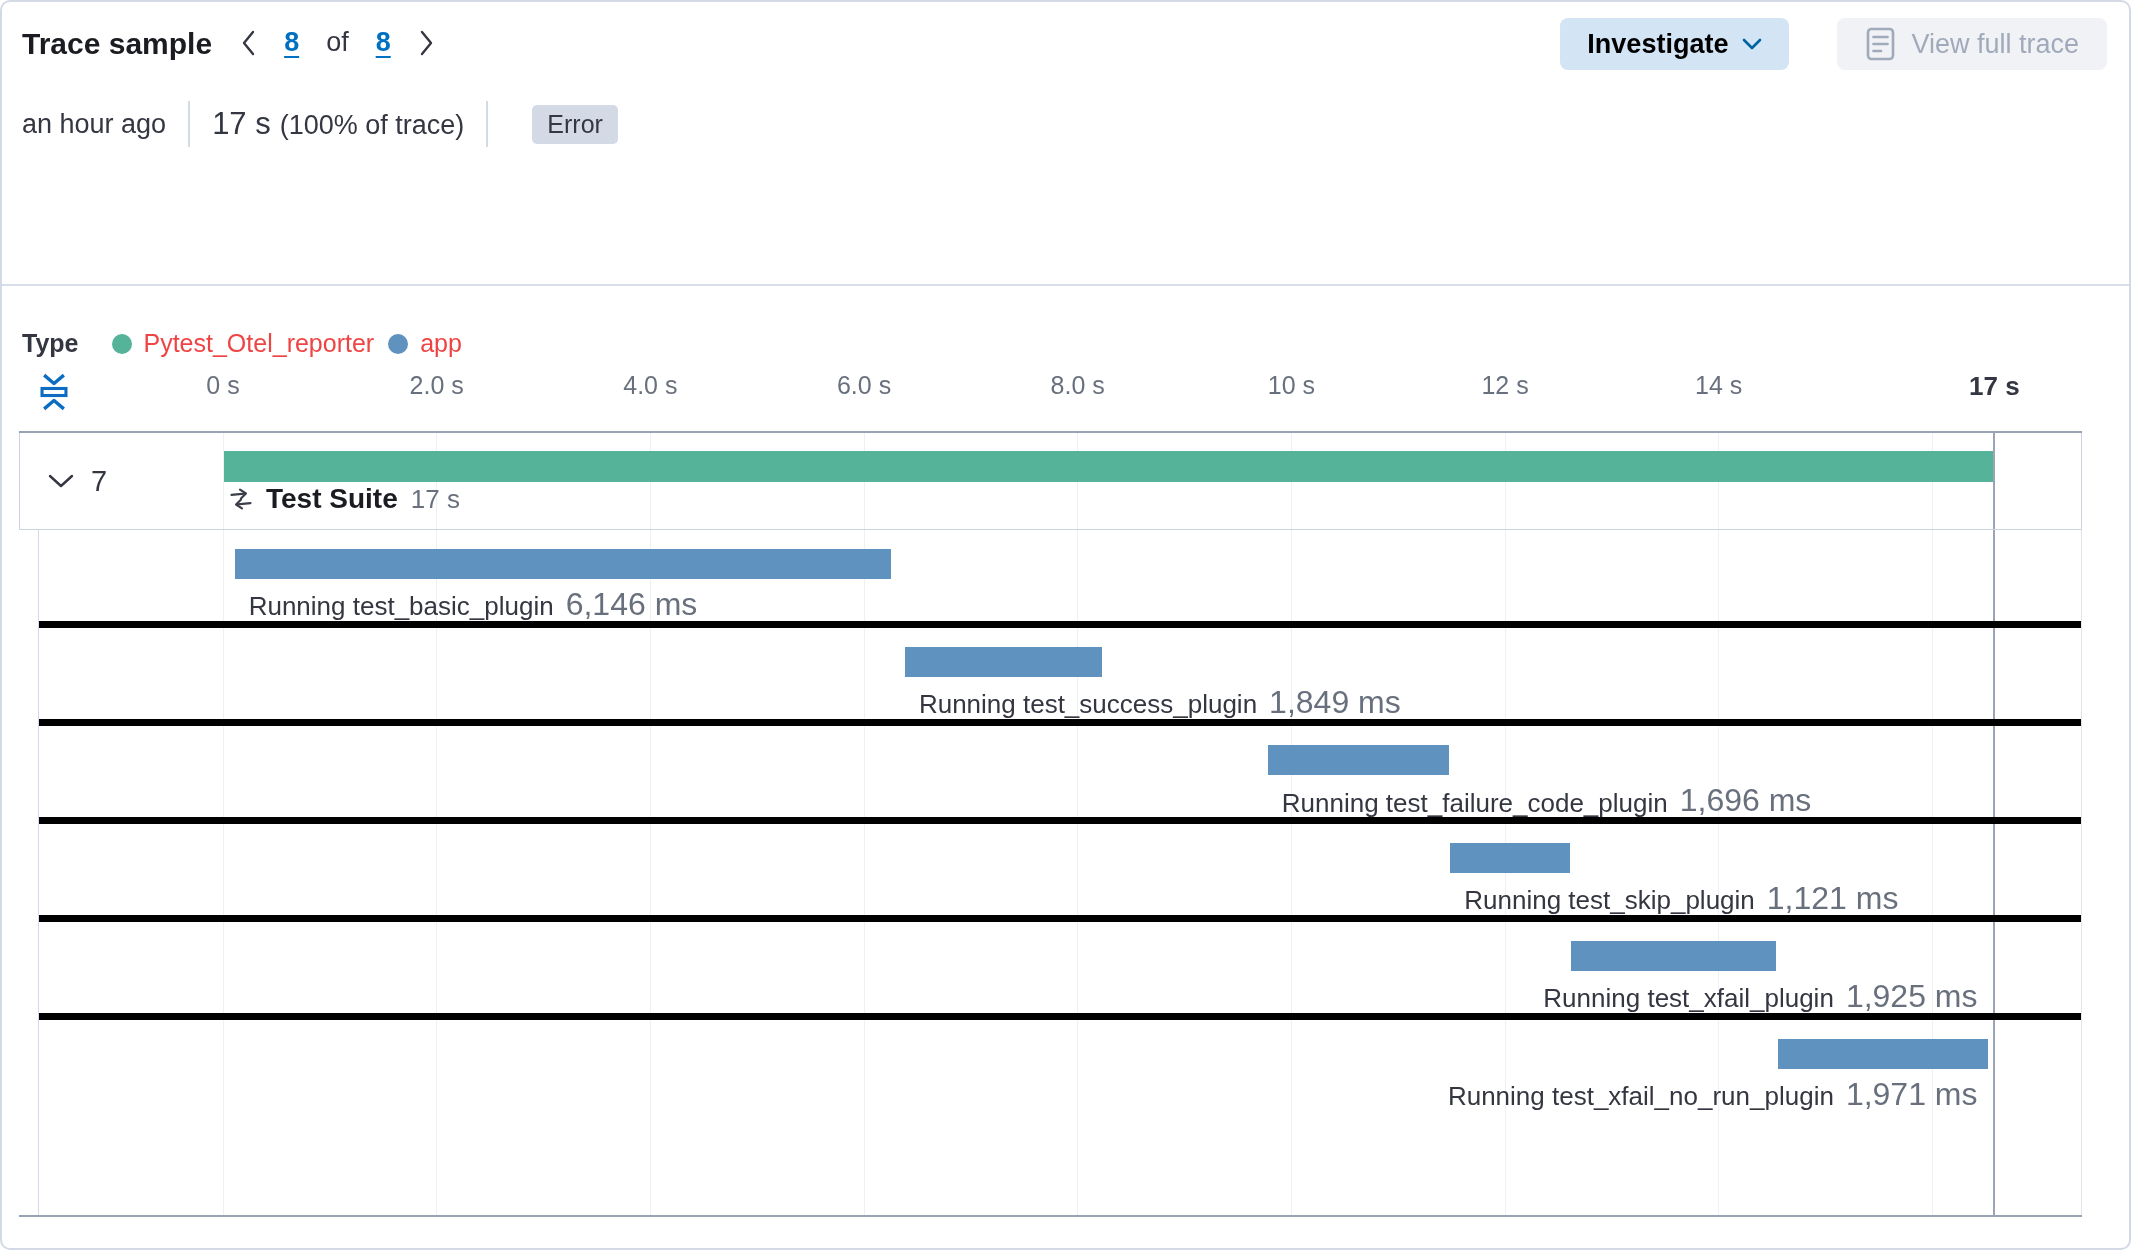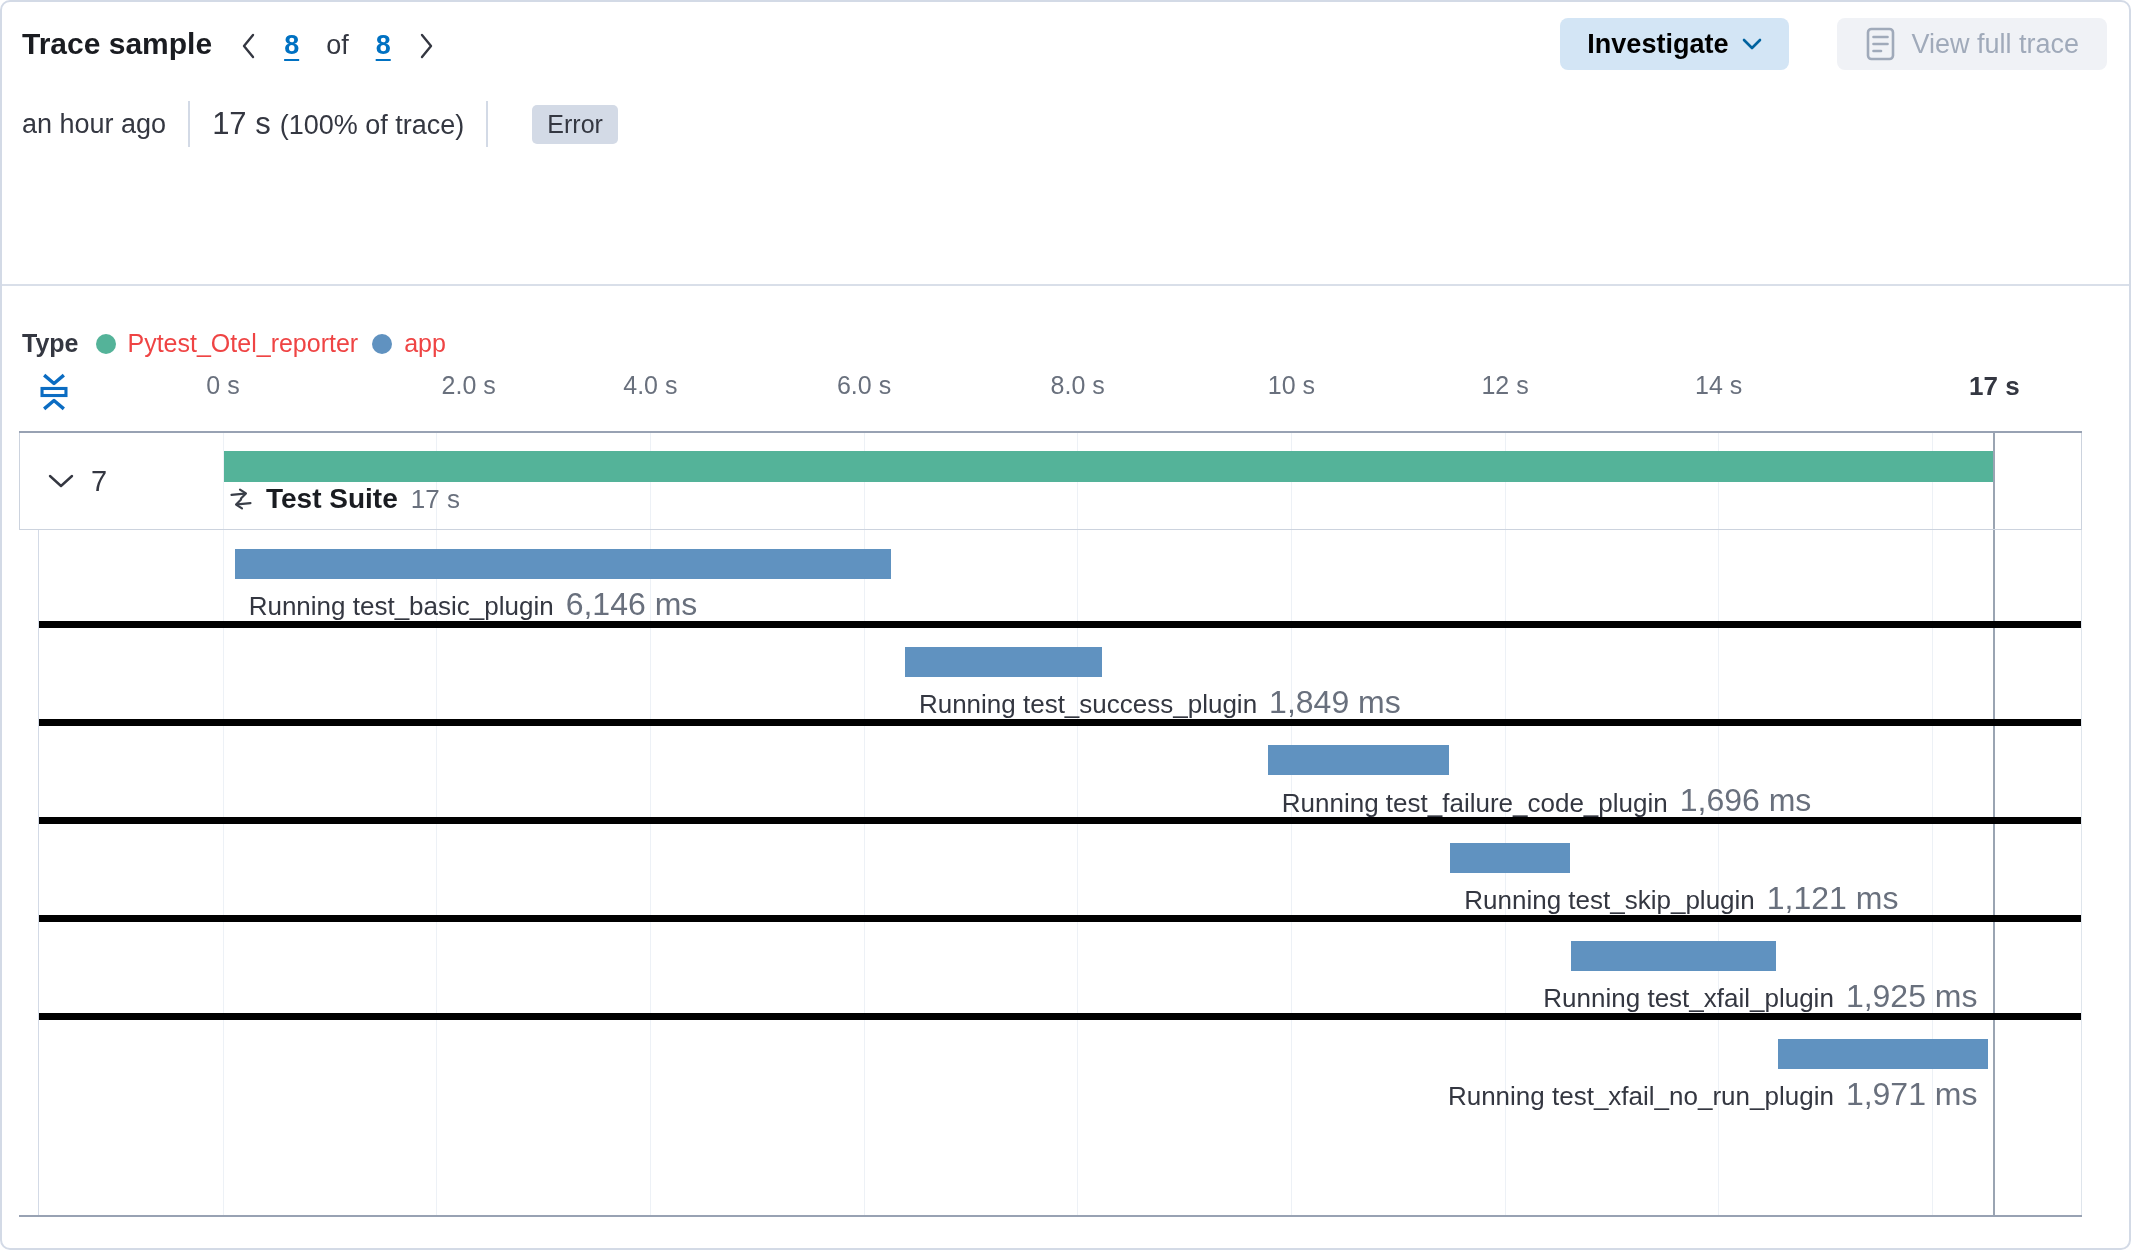--- a/index.html
+++ b/index.html
@@ -3,21 +3,21 @@
 <meta charset="utf-8">
 <style>
   html,body{margin:0;padding:0;background:#fff;}
   .page{
     position:relative; width:2131px; height:1250px; box-sizing:border-box;
     background:#fff; border:2px solid #d3dae6; border-radius:10px; overflow:hidden;
     font-family:"Liberation Sans","DejaVu Sans",sans-serif; color:#343741;
   }
   
   .header{position:absolute;top:14px;left:20px;right:22px;height:56px;display:flex;align-items:center;justify-content:space-between;}
-  .header-left{display:flex;align-items:flex-end;gap:28px;}
+  .header-left{display:flex;align-items:flex-start;gap:28px;}
   .page-title{font-size:30px;font-weight:700;color:#1a1c21;margin:0;}
   .pager{display:flex;align-items:center;gap:27px;}
   .pager-chevron{background:none;border:none;padding:0;cursor:pointer;display:flex;align-items:center;}
   .pager-link{font-size:27px;font-weight:700;color:#0071c2;text-decoration:underline;text-underline-offset:5px;cursor:pointer;}
   .pager-of{font-size:27px;color:#343741;}
   .header-right{display:flex;align-items:center;gap:48px;}
   .btn{display:flex;align-items:center;justify-content:center;height:52px;border:none;border-radius:8px;font-family:inherit;font-size:27px;cursor:pointer;}
   .btn-investigate{background:#d3e5f5;color:#000000;font-weight:600;padding:0 27px;gap:14px;}
   .btn-viewtrace{background:#f0f2f6;color:#a0aaba;font-weight:500;padding:0 28px;gap:15px;cursor:default;}
   
@@ -27,21 +27,21 @@
   .dur-strong{font-size:31px;color:#343741;margin-right:9px;}
   .badge-error{background:#d3dae6;color:#343741;font-size:25px;font-weight:500;border-radius:5px;padding:5px 15px;margin-left:22px;cursor:default;}
   
   .tabs{position:absolute;top:196px;left:18px;display:flex;}
   .tab{background:none;border:none;font-family:inherit;font-size:27px;font-weight:500;color:#343741;padding:16px 35px 30px;cursor:pointer;position:relative;}
   .tab.active{color:#0071c2;}
   .tab.active::after{content:"";position:absolute;left:0;right:0;bottom:-2px;height:4px;background:#0071c2;z-index:2;}
   .tabs-hairline{position:absolute;top:282px;left:0;width:2131px;height:2px;background:#d9dfe9;}
   
   .legend{position:absolute;top:327px;left:20px;display:flex;align-items:center;}
-  .legend-title{font-size:25px;font-weight:700;color:#343741;margin-right:17px;}
+  .legend-title{font-size:25px;font-weight:700;color:#343741;margin-right:33px;}
   .legend-dot{width:20px;height:20px;border-radius:50%;margin-right:12px;flex:0 0 auto;}
   .legend-label{font-size:25px;color:#ef4444;margin-right:14px;}
   
   .fold-btn{position:absolute;top:369px;left:33px;background:none;border:none;padding:2px;cursor:pointer;}
   
   .axis-labels{position:absolute;top:369px;left:221px;width:1859px;height:28px;}
   .tick-label{position:absolute;transform:translateX(-50%);font-size:25px;color:#69707d;white-space:nowrap;top:0;}
   .tick-label.em{color:#343741;font-weight:600;font-size:26px;}
   
   .grid-overlay{position:absolute;top:431px;left:221px;width:1859px;height:783px;z-index:0;}
@@ -142,21 +142,21 @@
       <svg width="34" height="38" viewBox="0 0 24 27">
           <polyline points="5,1.5 12,7.5 19,1.5" fill="none" stroke="#0b6cc2" stroke-width="2.4" stroke-linejoin="round"></polyline>
           <rect x="3.5" y="11" width="17" height="5" fill="#fff" stroke="#0b6cc2" stroke-width="2.2"></rect>
           <polyline points="5,25.5 12,19.5 19,25.5" fill="none" stroke="#0b6cc2" stroke-width="2.4" stroke-linejoin="round"></polyline>
         </svg>
     </span>
   </button>
 
   <div class="axis-labels" id="axis-labels">
       <span class="tick-label" style="left: 0%;">0 s</span>
-      <span class="tick-label" style="left: 11.4943%; margin-left: 32px;">2.0 s</span>
+      <span class="tick-label" style="left: 11.4943%;">2.0 s</span>
       <span class="tick-label" style="left: 22.9885%;">4.0 s</span>
       <span class="tick-label" style="left: 34.4828%;">6.0 s</span>
       <span class="tick-label" style="left: 45.977%;">8.0 s</span>
       <span class="tick-label" style="left: 57.4713%;">10 s</span>
       <span class="tick-label" style="left: 68.9655%;">12 s</span>
       <span class="tick-label" style="left: 80.4598%;">14 s</span>
       <span class="tick-label em" style="left: 95.2874%;">17 s</span>
     </div>
 
   <div class="grid-overlay" id="grid-overlay">

